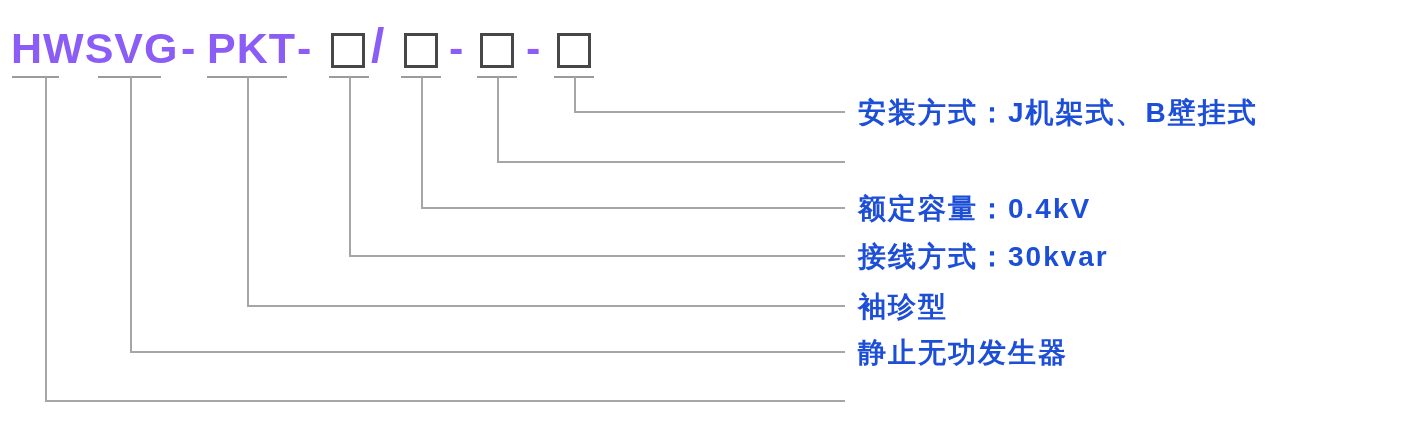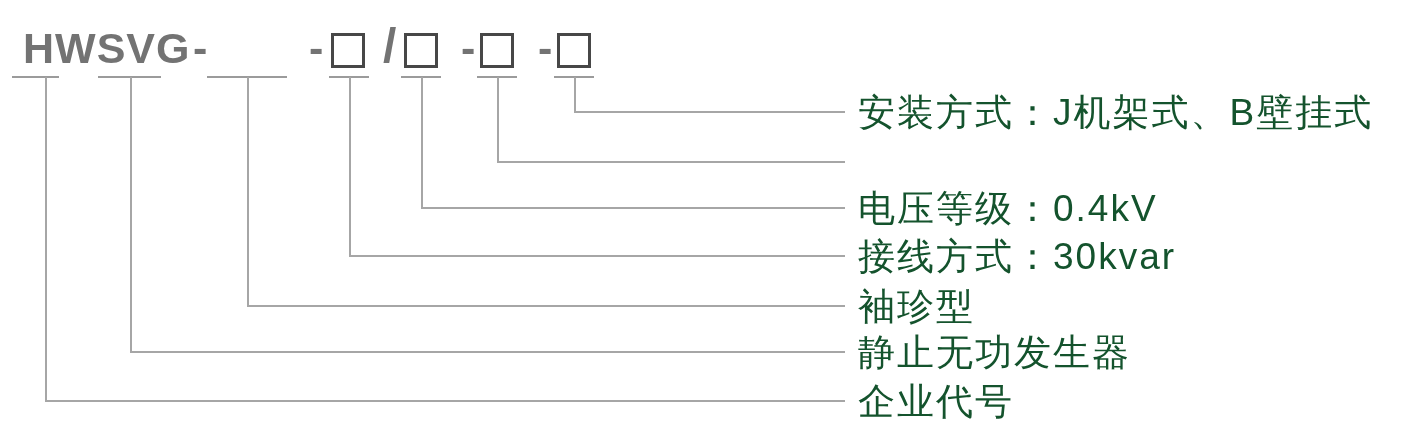--- a/index.html
+++ b/index.html
@@ -14,25 +14,24 @@
     height: 448px;
     background: #ffffff;
     overflow: hidden;
   }
   
   .code {
     position: absolute;
     top: 27px;
     font-size: 43px;
     font-weight: 700;
-    color: #737373;
+    color: #8b5cf6;
     line-height: 1.0;
     letter-spacing: 1px;
     white-space: nowrap;
-    margin-left: 12px;
   }
   .slash {
     top: 22px;
     font-size: 48px;
     font-weight: 700;
   }
   .pbox {
     position: absolute;
     top: 33px;
     width: 34px;
@@ -55,34 +54,35 @@
     border-left: 2px solid #a6a6a6;
     border-bottom: 2px solid #a6a6a6;
     box-sizing: border-box;
   }
   
   .lbl {
     position: absolute;
     left: 858px;
     height: 34px;
     line-height: 34px;
-    font-size: 37px;
-    font-weight: 400;
-    color: #14532d;
+    font-size: 28px;
+    font-weight: 700;
+    color: #1d4ed8;
     letter-spacing: 2px;
     white-space: nowrap;
   }
 </style>
 </head>
 <body>
 
 <div class="stage">
 
   <span class="code" style="left:11px">HWSVG</span>
   <span class="code" style="left:181px">-</span>
+  <span class="code" style="left:207px">PKT</span>
   <span class="code" style="left:297px">-</span>
   <div class="pbox" style="left:331px"></div>
   <span class="code slash" style="left:371px">/</span>
   <div class="pbox" style="left:404px"></div>
   <span class="code" style="left:449px">-</span>
   <div class="pbox" style="left:480px"></div>
   <span class="code" style="left:526px">-</span>
   <div class="pbox" style="left:557px"></div>
 
   <div class="useg" style="left:12px;  width:47px"></div>
@@ -95,19 +95,18 @@
 
   <div class="conn" style="left:574px; width:271px; height:36px"></div>
   <div class="conn" style="left:497px; width:348px; height:86px"></div>
   <div class="conn" style="left:421px; width:424px; height:132px"></div>
   <div class="conn" style="left:349px; width:496px; height:180px"></div>
   <div class="conn" style="left:247px; width:598px; height:230px"></div>
   <div class="conn" style="left:130px; width:715px; height:276px"></div>
   <div class="conn" style="left:45px;  width:800px; height:325px"></div>
 
   <div class="lbl" style="top:96px">安装方式：J机架式、B壁挂式</div>
-  <div class="lbl" style="top:192px">电压等级：0.4kV</div>
+  <div class="lbl" style="top:192px">额定容量：0.4kV</div>
   <div class="lbl" style="top:240px">接线方式：30kvar</div>
   <div class="lbl" style="top:336px">静止无功发生器</div>
   <div class="lbl" style="top:290px">袖珍型</div>
-  <div class="lbl" style="top:385px">企业代号</div>
 
 </div>
 
 </body></html>

